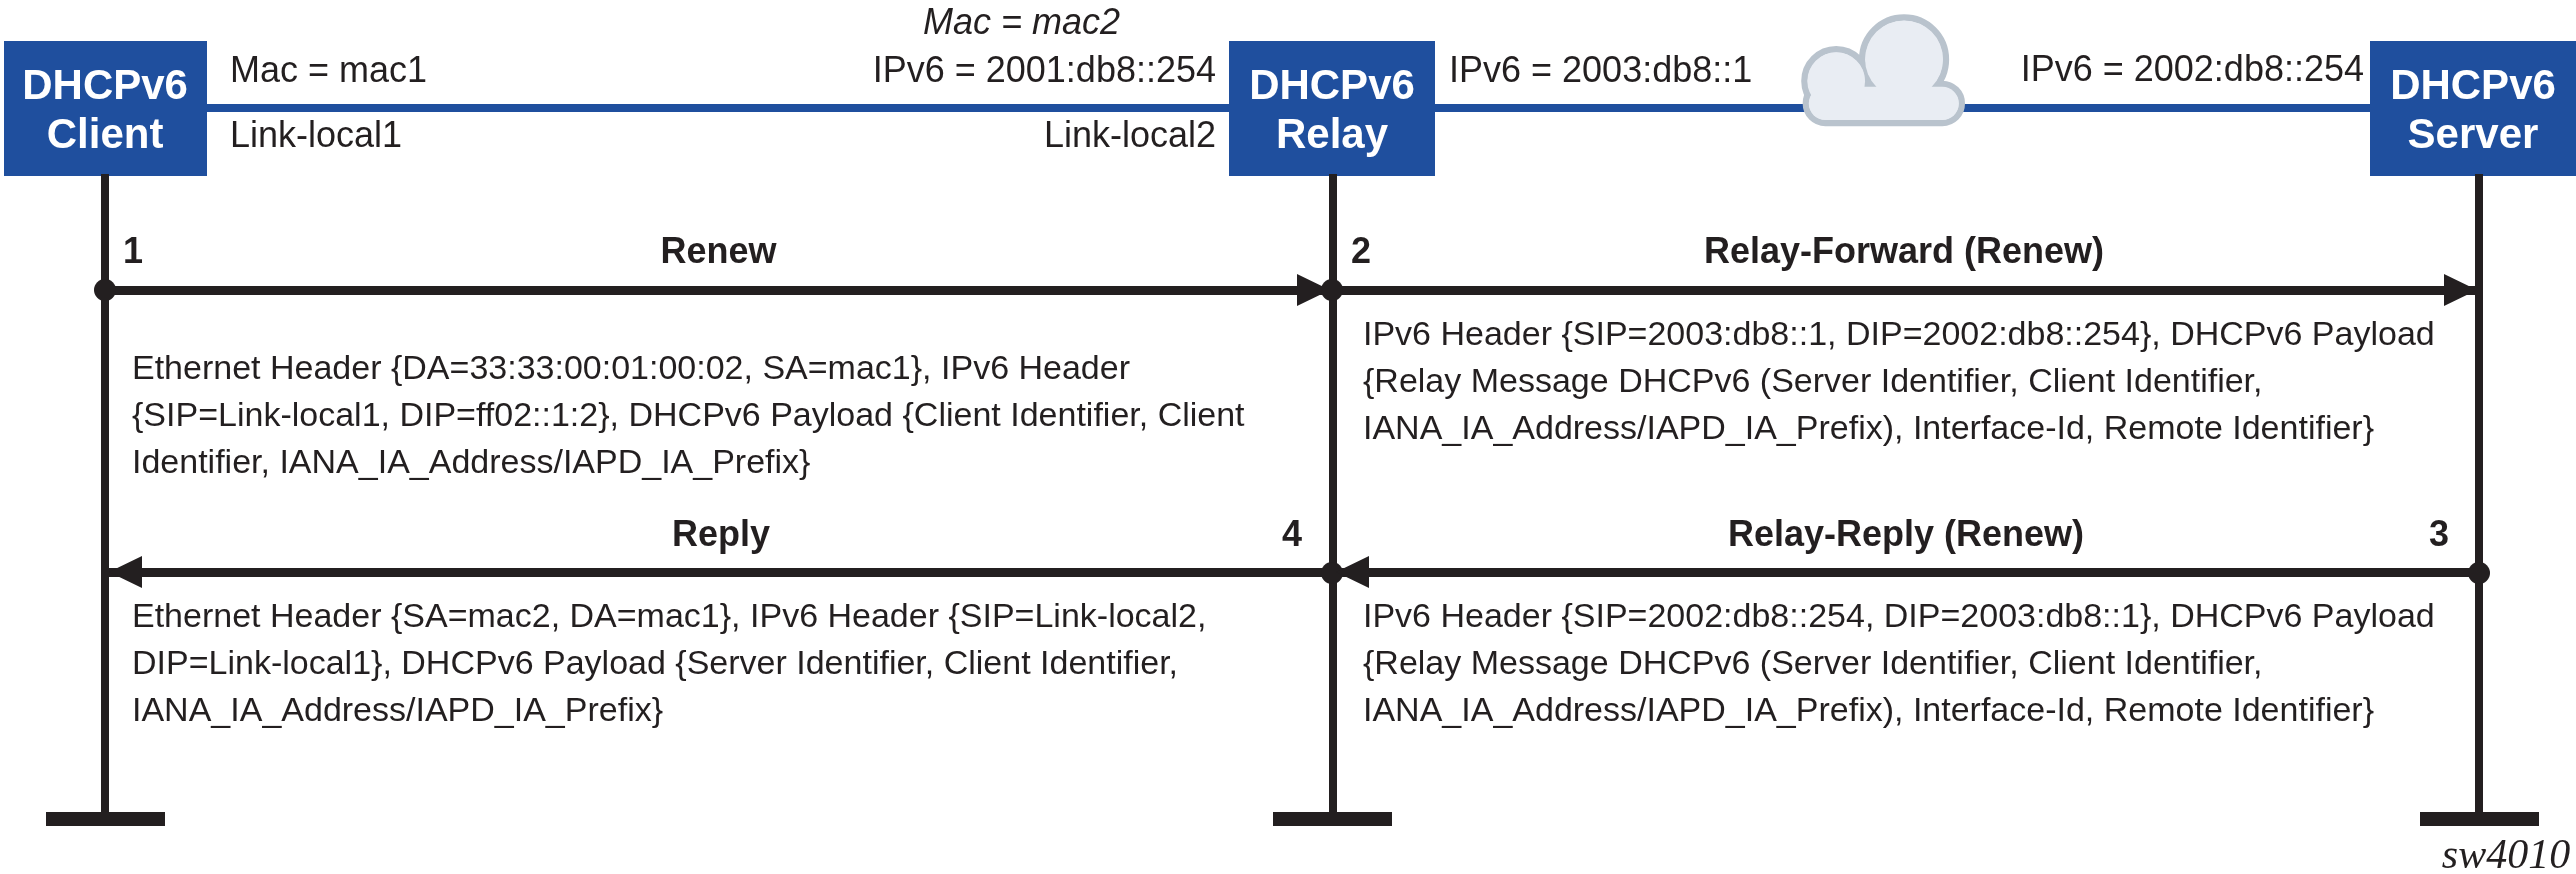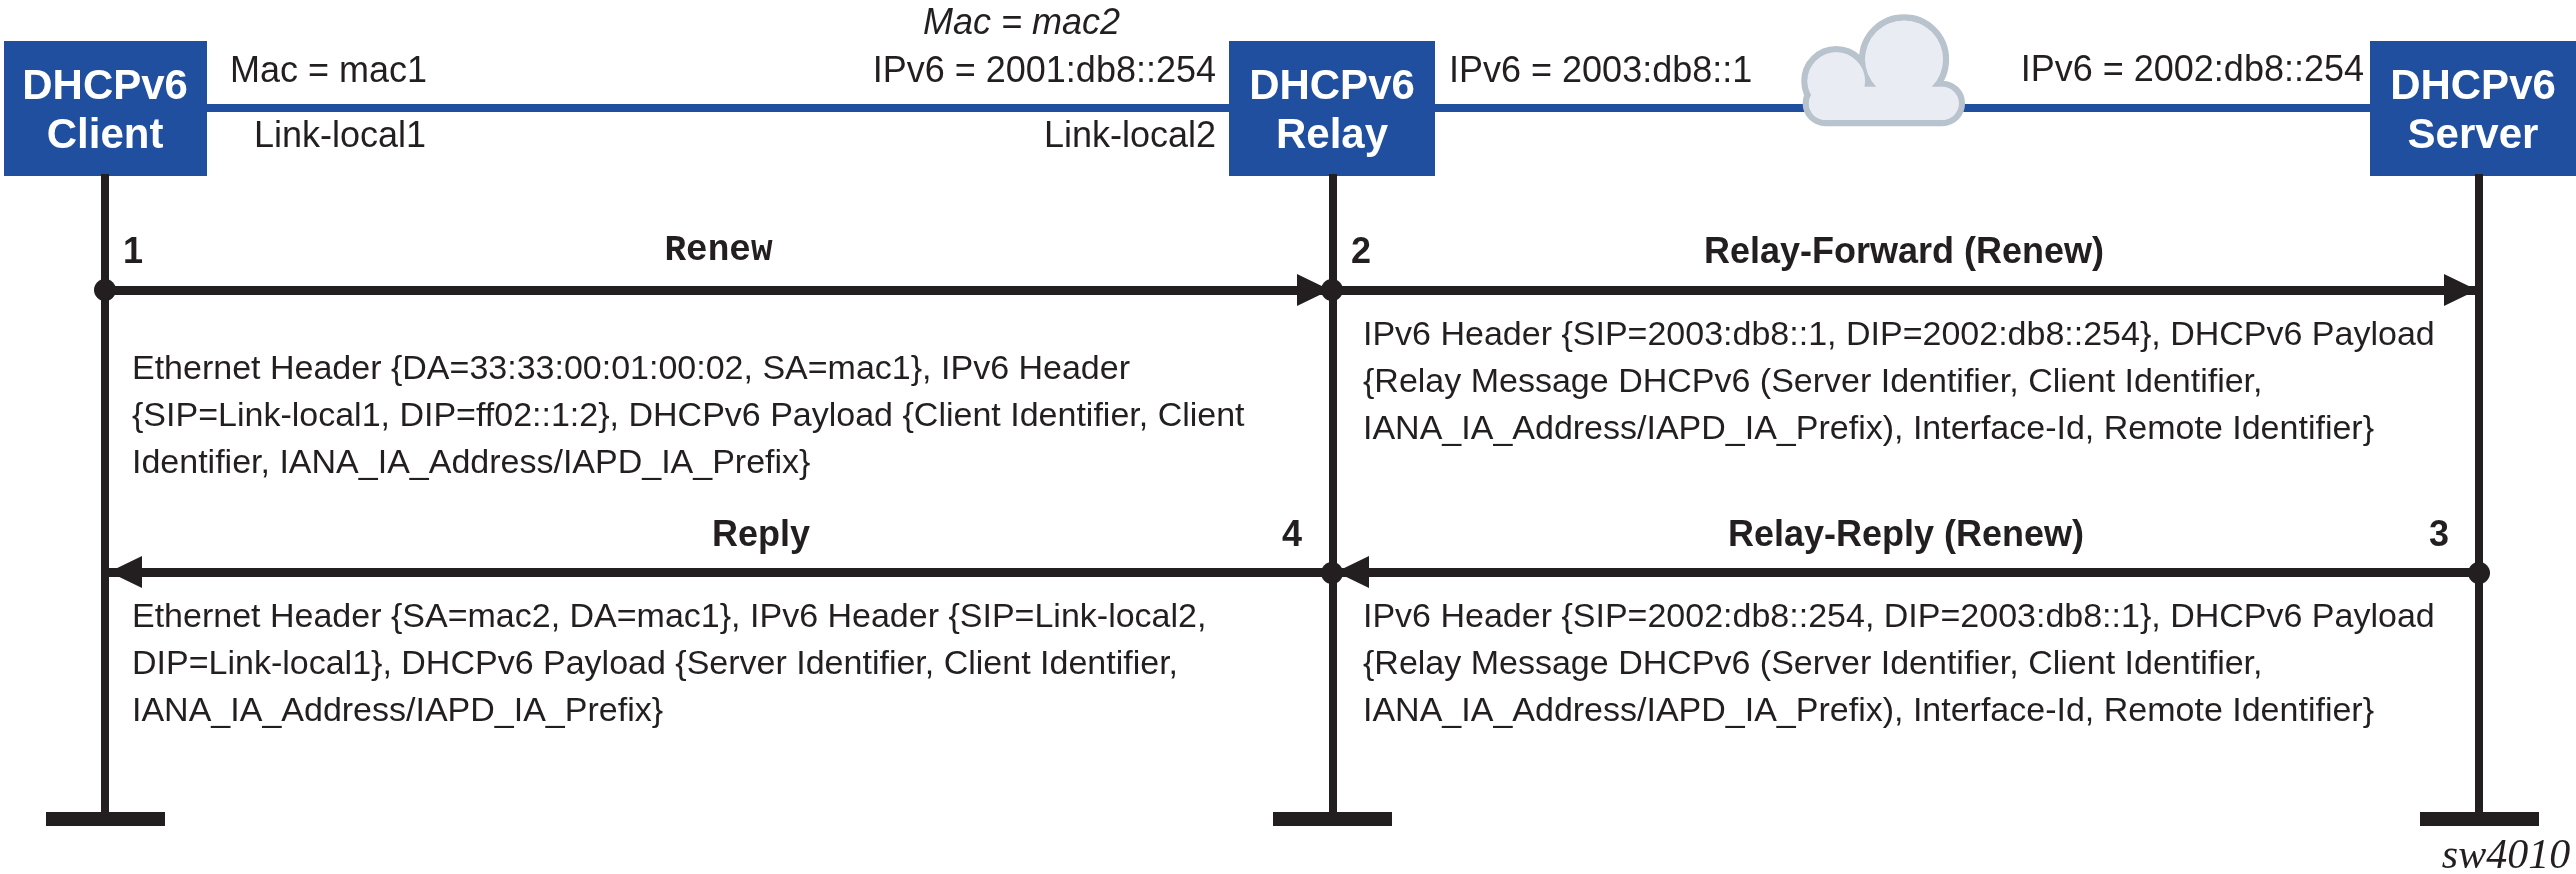--- a/index.html
+++ b/index.html
@@ -54,51 +54,51 @@
   <div class="node" style="left:1229px;top:41px;width:206px;height:135px;">
     <span>DHCPv6</span>
     <span>Relay</span>
   </div>
   <div class="node" style="left:2370px;top:41px;width:206px;height:135px;">
     <span>DHCPv6</span>
     <span>Server</span>
   </div>
 
   <div class="toplabel" style="left:230px;top:49px;">Mac = mac1</div>
-  <div class="toplabel" style="left:230px;top:114px;margin-left:24px;">Link-local1</div>
+  <div class="toplabel" style="left:230px;top:114px;">Link-local1</div>
   <div class="toplabel" style="right:1456px;top:1.4px;font-style:italic;">Mac = mac2</div>
   <div class="toplabel" style="right:1360px;top:49px;">IPv6 = 2001:db8::254</div>
   <div class="toplabel" style="right:1360px;top:114px;">Link-local2</div>
   <div class="toplabel" style="left:1449px;top:49px;">IPv6 = 2003:db8::1</div>
   <div class="toplabel" style="right:212px;top:48px;">IPv6 = 2002:db8::254</div>
 
   <div class="lifeline" style="left:101px;top:174px;height:640px;"></div>
   <div class="lifeline" style="left:1329px;top:174px;height:640px;"></div>
   <div class="lifeline" style="left:2475px;top:174px;height:640px;"></div>
 
   <div class="endbar" style="left:46px;top:812px;"></div>
   <div class="endbar" style="left:1273px;top:812px;"></div>
   <div class="endbar" style="left:2420px;top:812px;"></div>
 
   <div class="msgnum" style="left:123px;top:230px;">1</div>
-  <div class="msglabel" style="left:105px;width:1227px;top:230px;font-family:Liberation Mono, monospace;">Renew</div>
+  <div class="msglabel" style="left:105px;width:1227px;top:230px;">Renew</div>
   <div class="arrow" style="left:105px;width:1227px;top:286px;"></div>
   <div class="dot" style="left:94px;top:279px;"></div>
   <div class="head-r" style="left:1297px;top:274px;"></div>
   <div class="detail" style="left:132px;top:310px;width:1166px;margin-top:34px;">Ethernet Header {DA=33:33:00:01:00:02, SA=mac1}, IPv6 Header {SIP=Link-local1, DIP=ff02::1:2}, DHCPv6 Payload {Client Identifier, Client Identifier, IANA_IA_Address/IAPD_IA_Prefix}</div>
 
   <div class="msgnum" style="left:1351px;top:230px;">2</div>
   <div class="msglabel" style="left:1332px;width:1144px;top:230px;">Relay-Forward (Renew)</div>
   <div class="arrow" style="left:1332px;width:1144px;top:286px;"></div>
   <div class="dot" style="left:1321px;top:279px;"></div>
   <div class="head-r" style="left:2444px;top:274px;"></div>
   <div class="detail" style="left:1363px;top:310px;width:1129px;">IPv6 Header {SIP=2003:db8::1, DIP=2002:db8::254}, DHCPv6 Payload {Relay Message DHCPv6 (Server Identifier, Client Identifier, IANA_IA_Address/IAPD_IA_Prefix), Interface-Id, Remote Identifier}</div>
 
   <div class="msgnum" style="right:1274px;top:513px;">4</div>
-  <div class="msglabel" style="left:109px;width:1224px;top:513px;padding-left:40px;">Reply</div>
+  <div class="msglabel" style="left:109px;width:1224px;top:513px;">Reply</div>
   <div class="arrow" style="left:109px;width:1224px;top:568px;"></div>
   <div class="dot" style="left:1321px;top:562px;"></div>
   <div class="head-l" style="left:109px;top:556px;"></div>
   <div class="detail" style="left:132px;top:592px;width:1187px;">Ethernet Header {SA=mac2, DA=mac1}, IPv6 Header {SIP=Link-local2, DIP=Link-local1}, DHCPv6 Payload {Server Identifier, Client Identifier, IANA_IA_Address/IAPD_IA_Prefix}</div>
 
   <div class="msgnum" style="right:127px;top:513px;">3</div>
   <div class="msglabel" style="left:1336px;width:1140px;top:513px;">Relay-Reply (Renew)</div>
   <div class="arrow" style="left:1336px;width:1140px;top:568px;"></div>
   <div class="dot" style="left:2468px;top:562px;"></div>
   <div class="head-l" style="left:1336px;top:556px;"></div>

